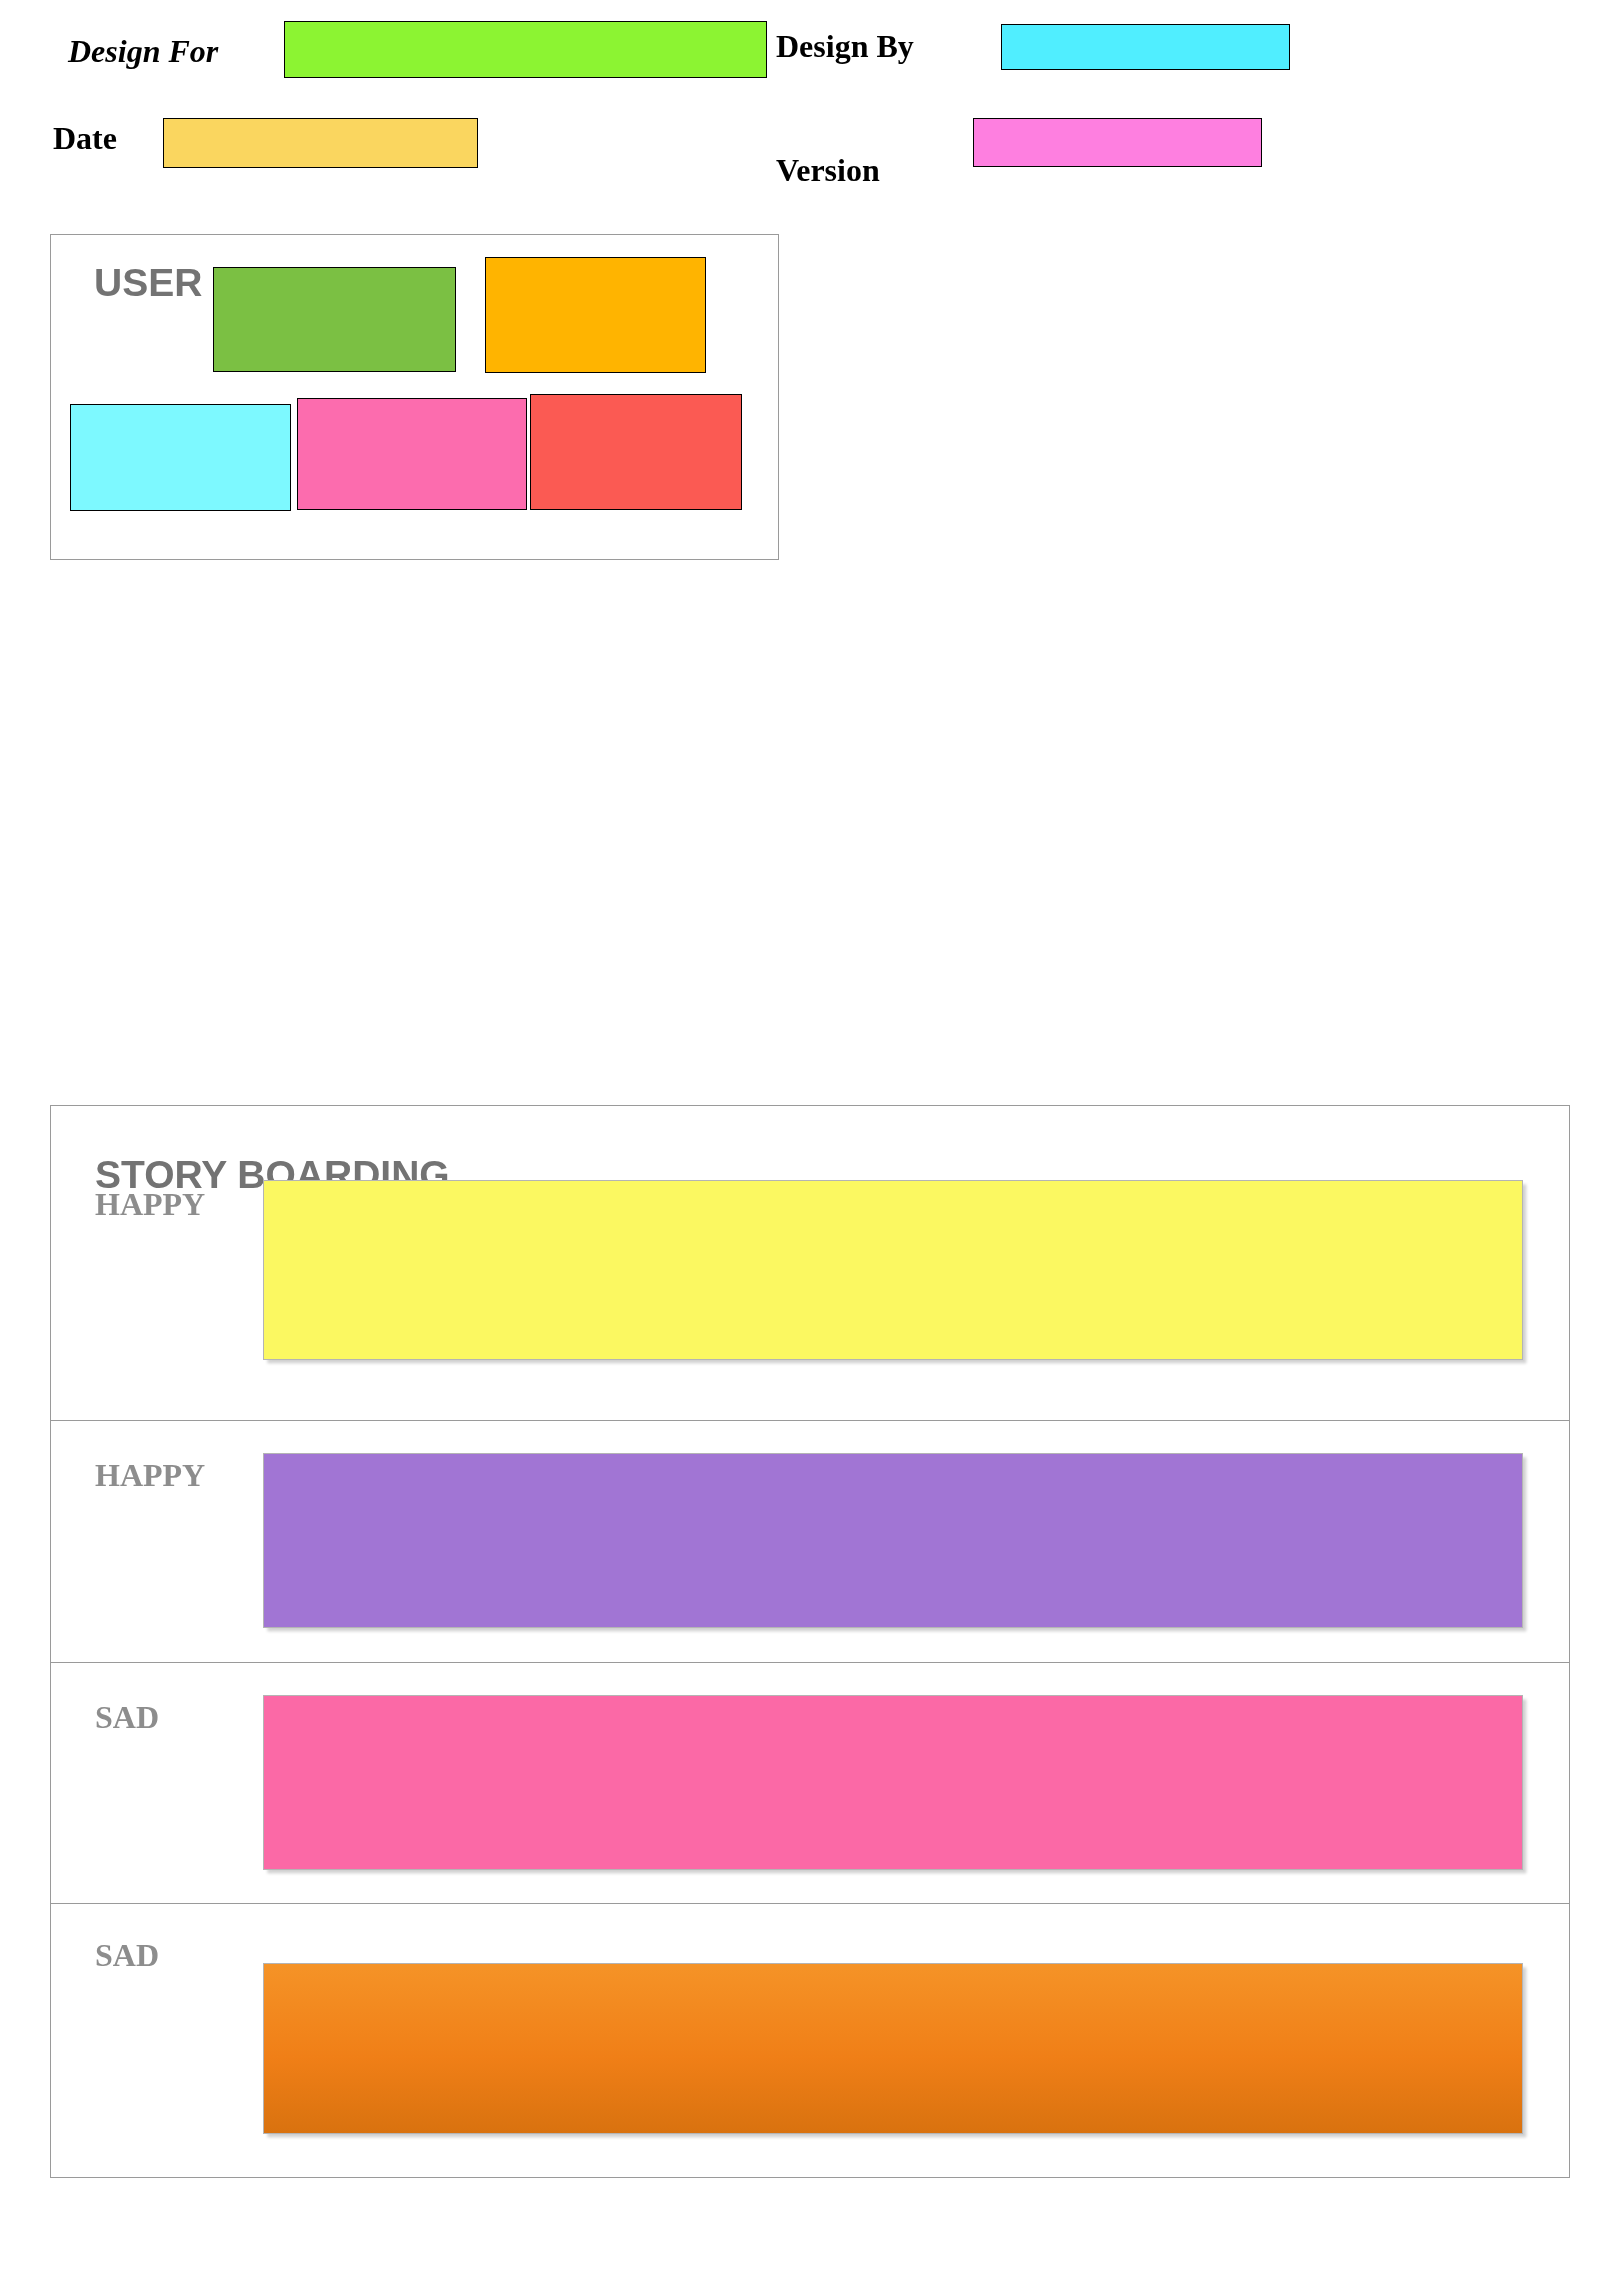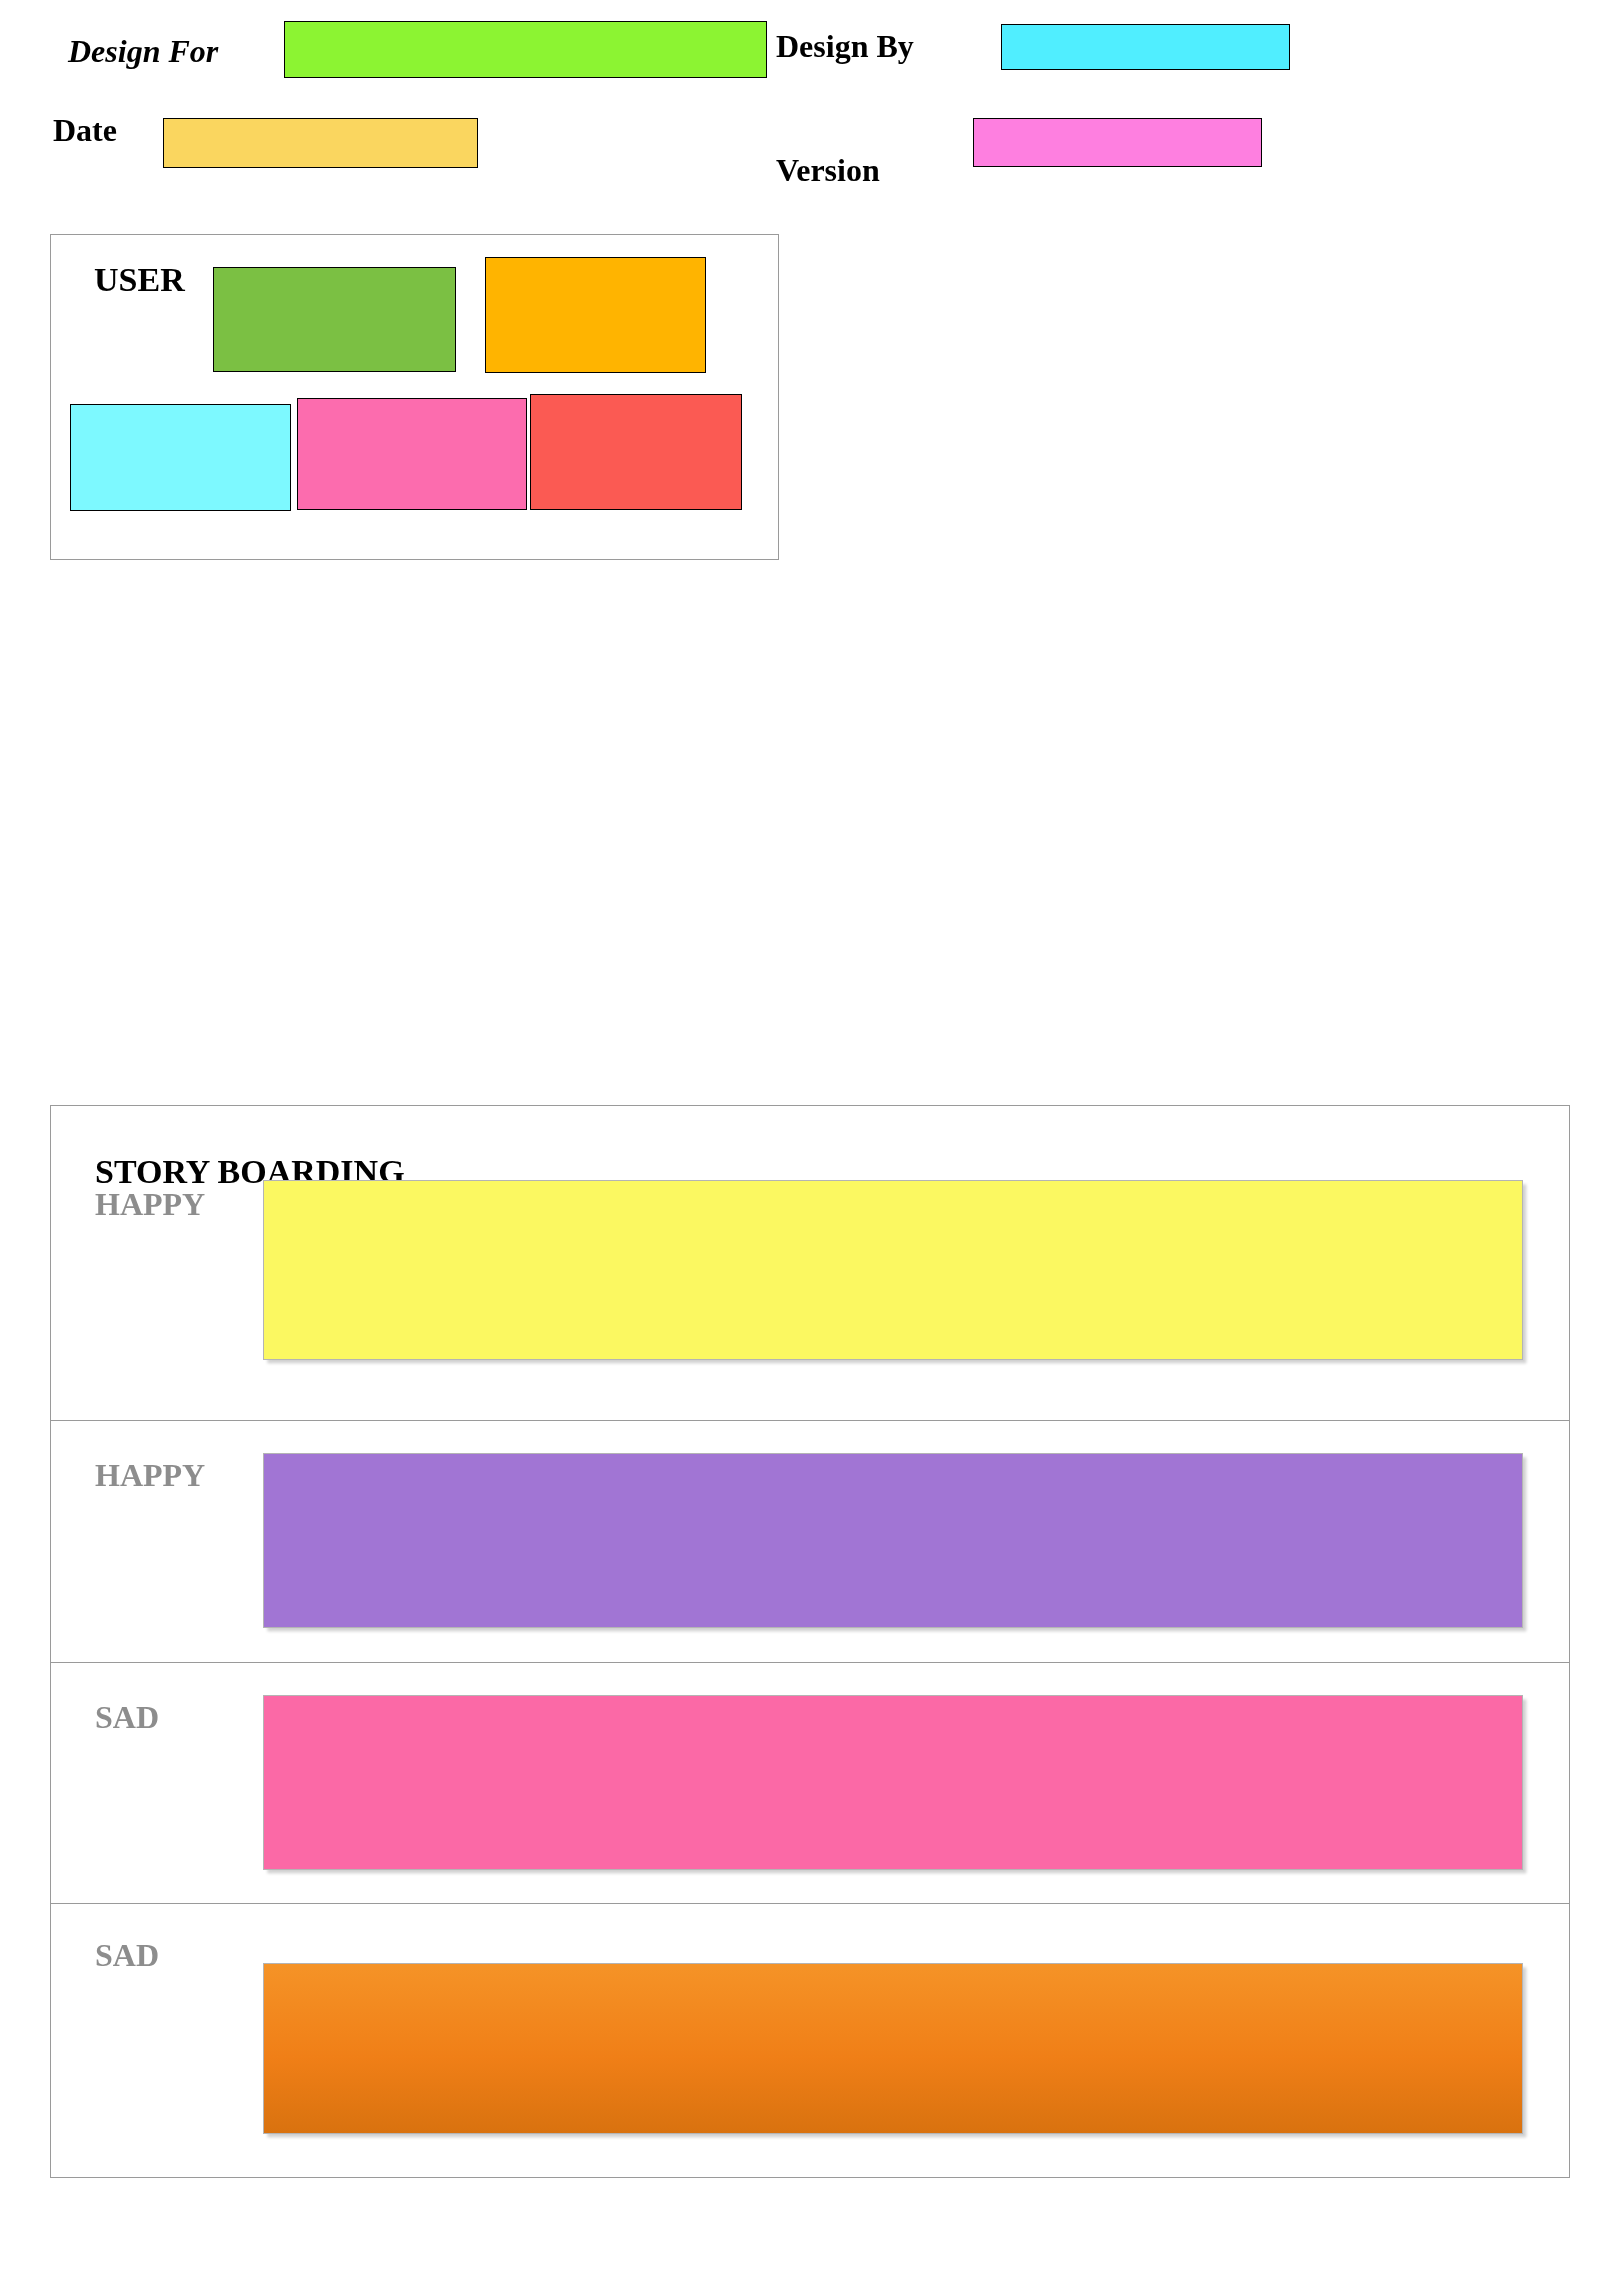--- a/index.html
+++ b/index.html
@@ -38,21 +38,21 @@
     box-sizing: border-box;
   }
 
   
   .lbl-design-for { left: 68px;  top: 35px; font-style: italic; }
   .box-design-for { left: 284px; top: 20.6px;  width: 483px; height: 57px; background: #8cf432; }
 
   .lbl-design-by  { left: 776px; top: 30px; }
   .box-design-by  { left: 1001px; top: 23.6px;  width: 289px; height: 46px; background: #50eeff; }
 
-  .lbl-date       { left: 53px;  top: 114px; text-align: right; }
+  .lbl-date       { left: 53px;  top: 122px; text-align: right; }
   .box-date       { left: 163px; top: 118px; width: 315px; height: 50px; background: #fad65f; }
 
   .lbl-version    { left: 776px; top: 122px; margin-top: 32px; }
   .box-version    { left: 973px; top: 118px; width: 289px; height: 49px; background: #fe7fe0; }
 
   
   .canvas {
     position: absolute;
     left: 50px;
     top: 234px;
@@ -60,24 +60,24 @@
     height: 2004px;
   }
   .panel {
     position: absolute;
     border: 1.5px solid #9a9a9a;
     box-sizing: border-box;
     background: #ffffff;
   }
   .panel-title {
     position: absolute;
-    font-family: Liberation Serif, serif;
+    font-family: Liberation Sans, sans-serif;
     font-weight: bold;
-    font-size: 34px;
-    color: #000000;
+    font-size: 39px;
+    color: #737373;
     white-space: nowrap;
     line-height: 1;
   }
   .mood-label {
     position: absolute;
     font-family: "Liberation Serif", serif;
     font-weight: bold;
     font-size: 32px;
     color: #8d8d8d;
     white-space: nowrap;

